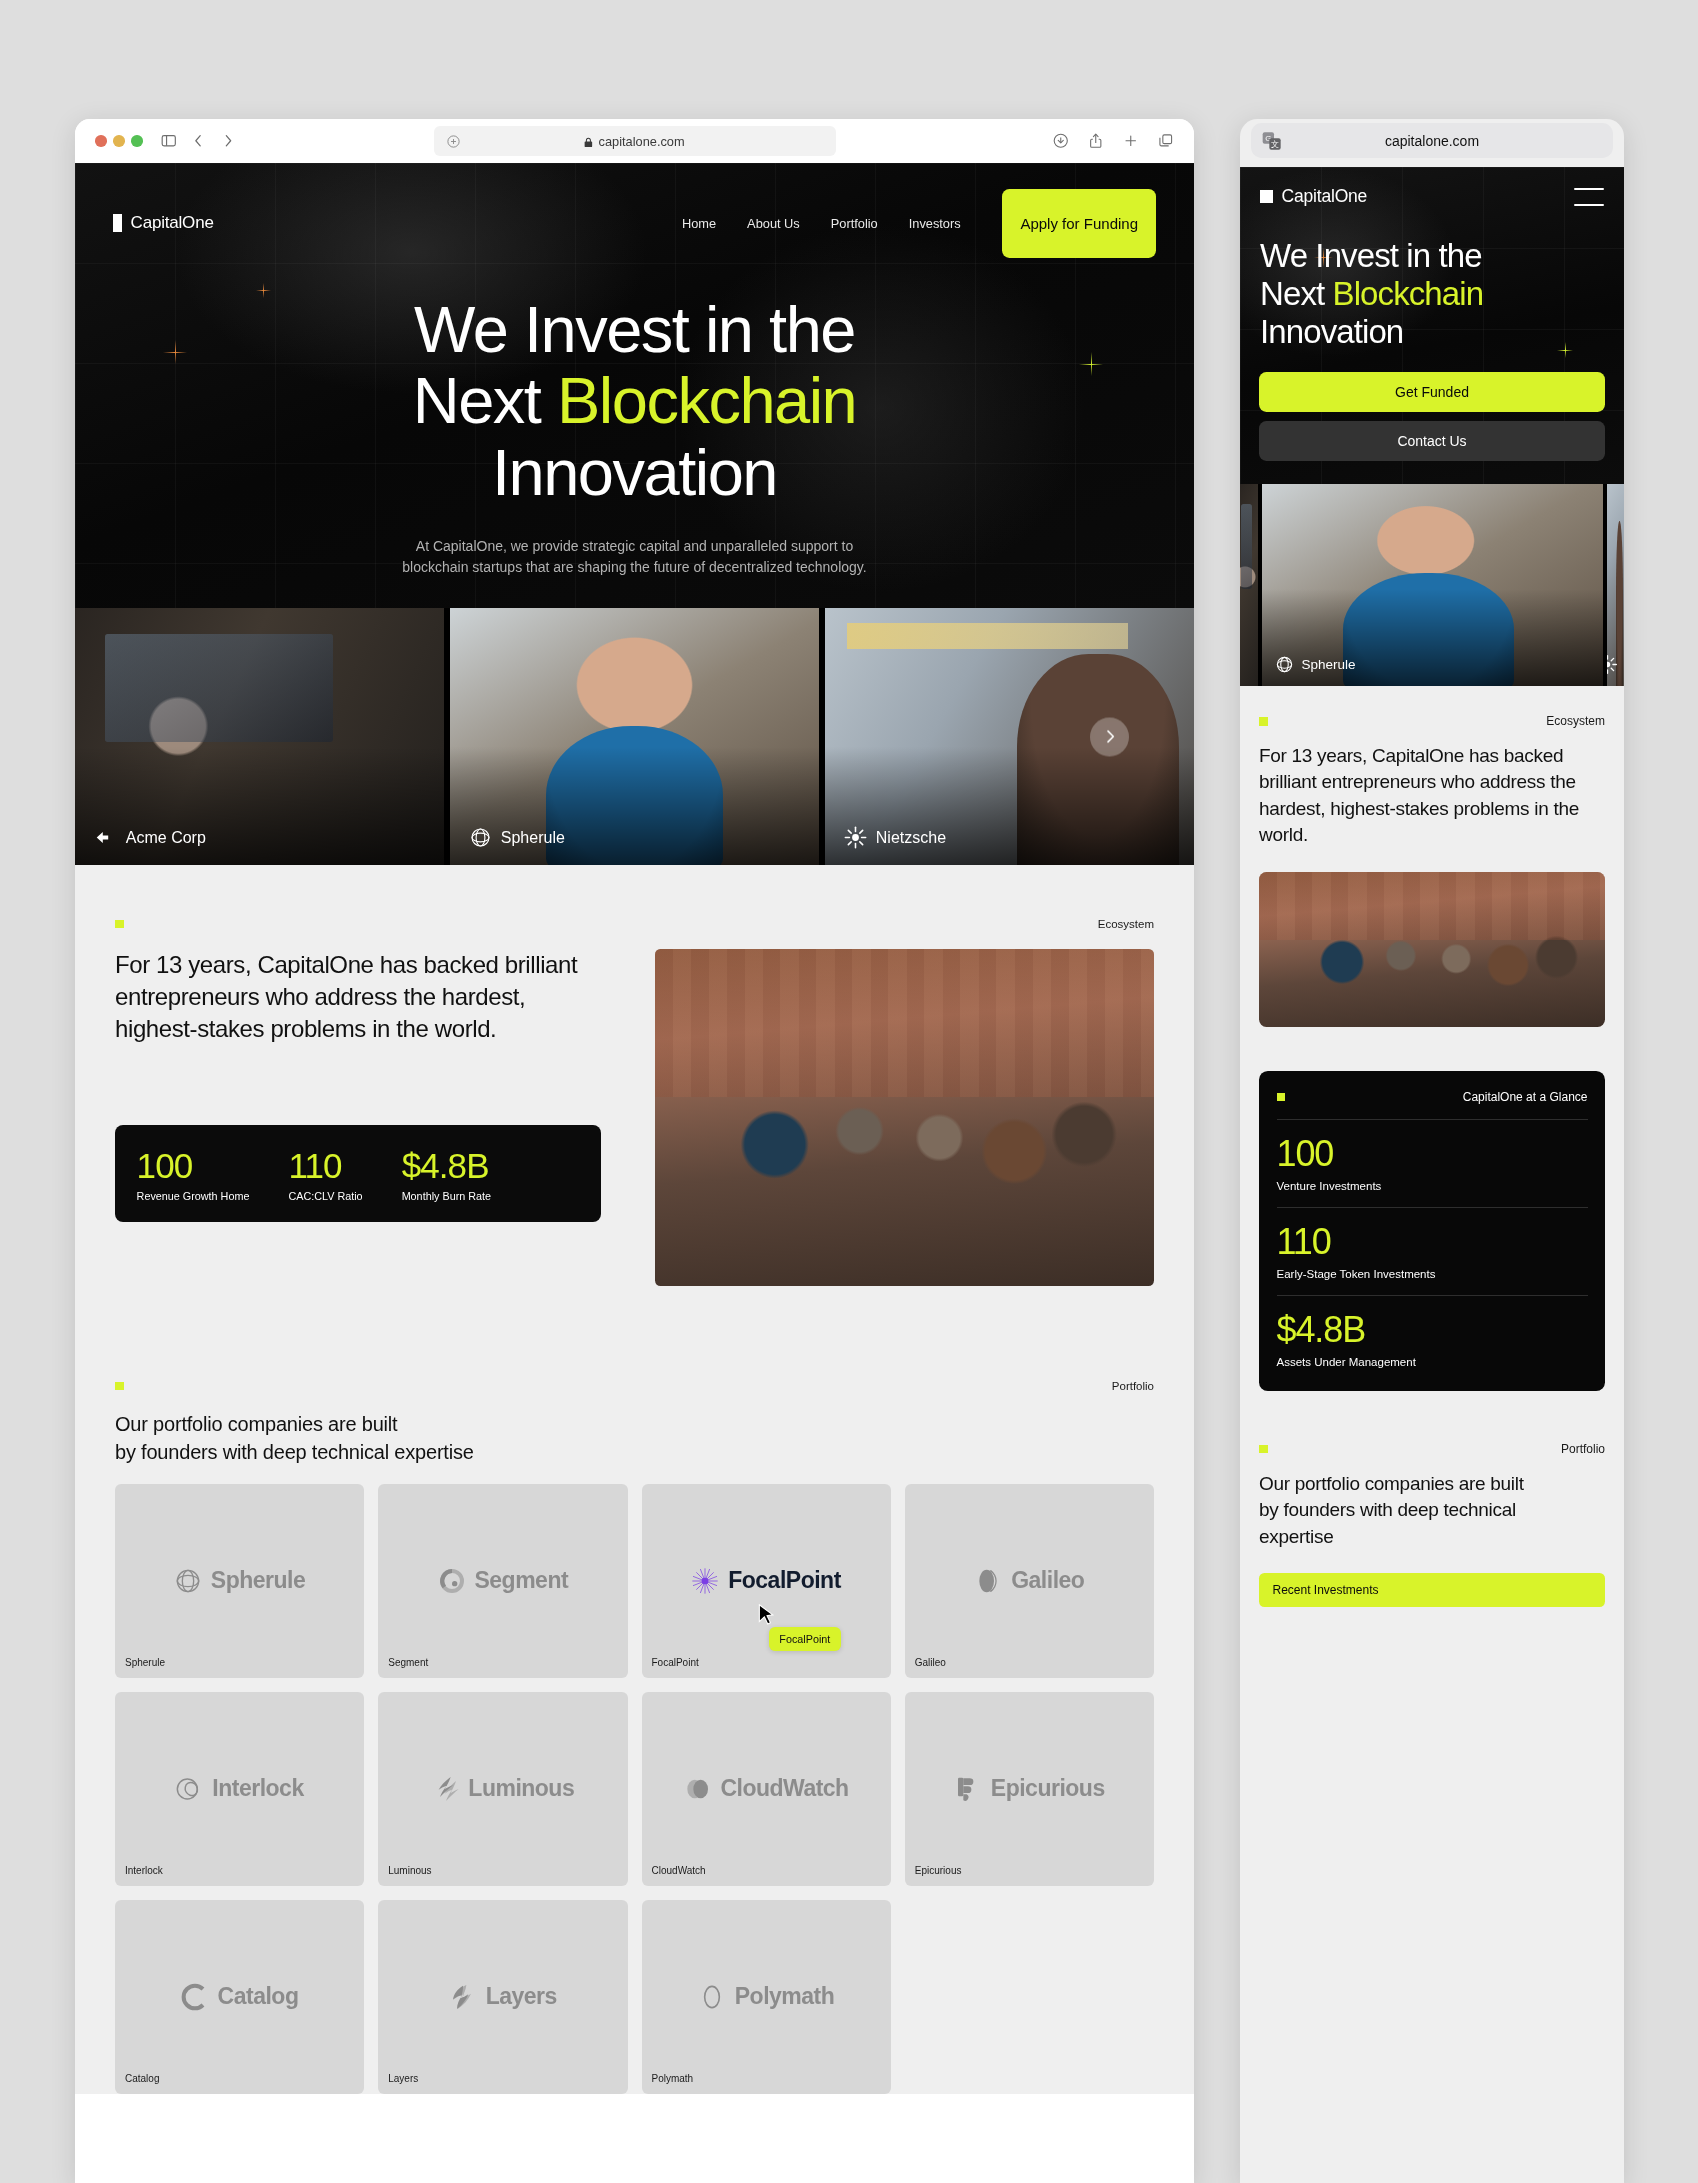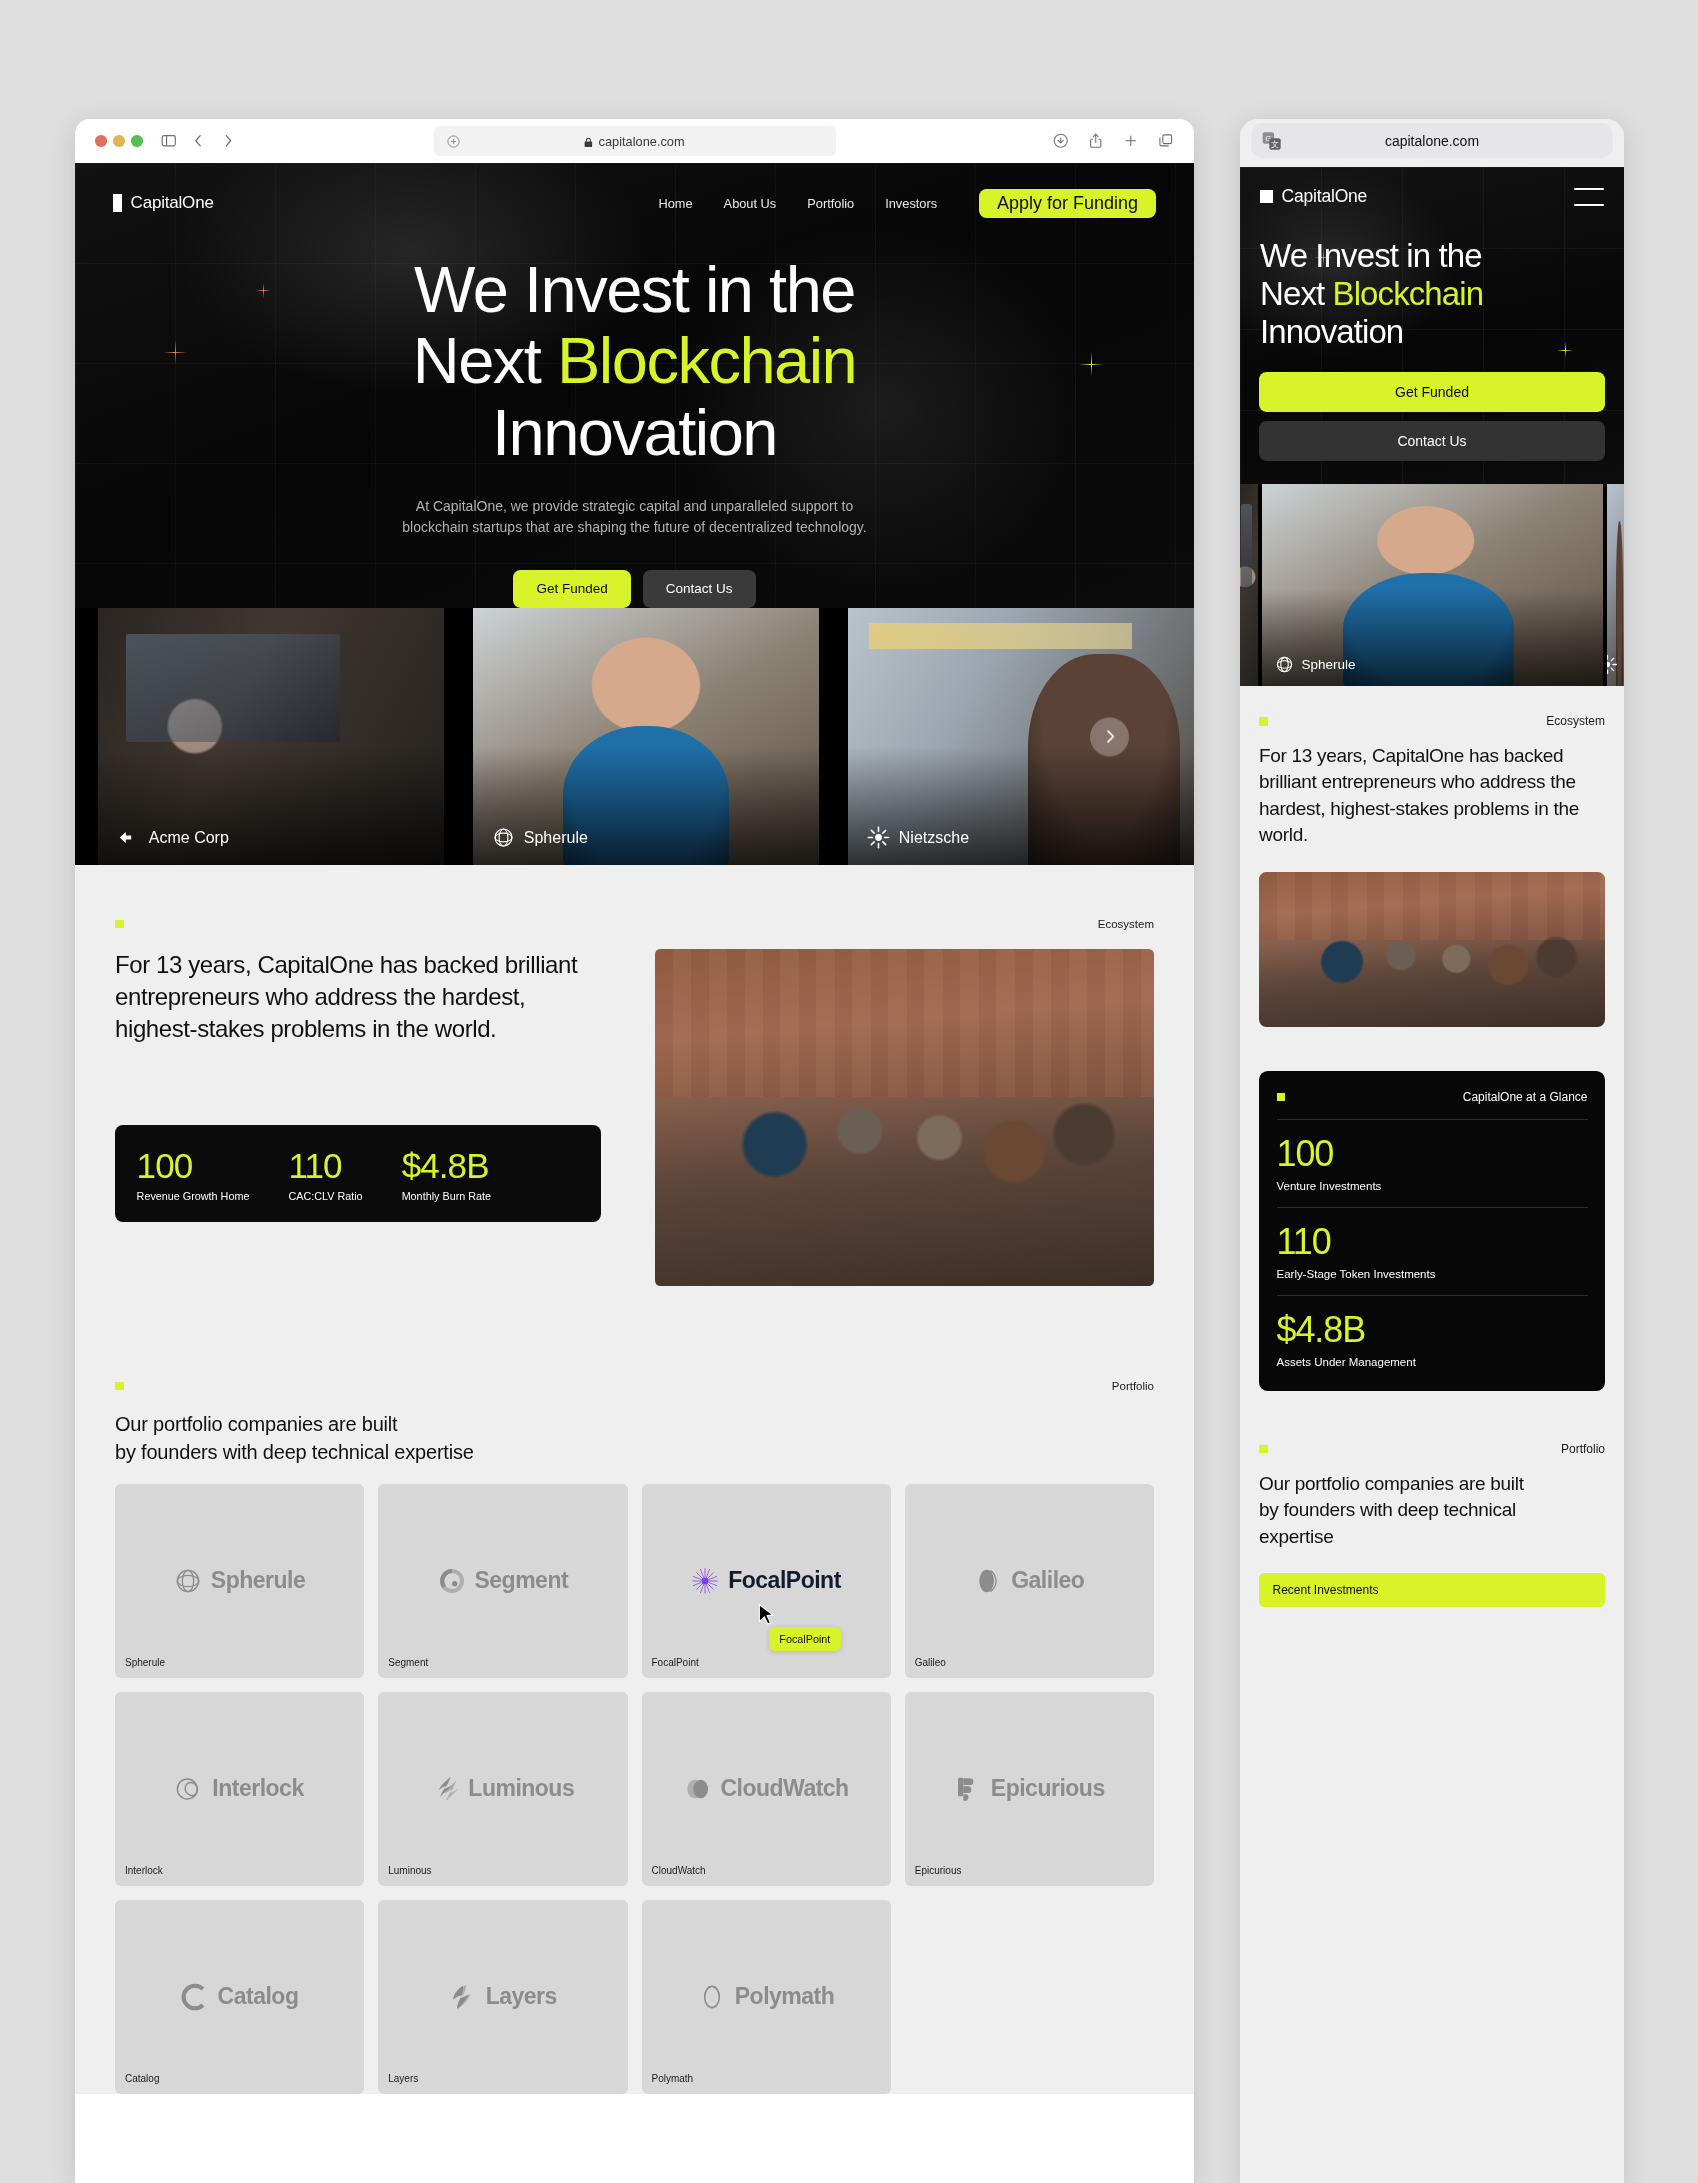--- a/index.html
+++ b/index.html
@@ -89,21 +89,21 @@
     display: flex; align-items: center;
     padding: 25.6px 38px 0 38px;
   }
   .brand { display: flex; align-items: center; gap: 8.8px; }
   .brand-mark { width: 8.8px; height: 17.5px; background: #fff; }
   .brand-name { color: #fff; font-size: 17px; letter-spacing: -0.2px; }
   .navlinks { margin-left: auto; display: flex; align-items: center; gap: 31px; }
   .navlink { color: #e9e9e9; font-size: 12.8px; cursor: pointer; }
   .cta-apply {
     background: #d8f32a; color: #0a0a0a;
-    font-size: 18px; padding: 4px 18px;
+    font-size: 15px; padding: 26px 18px;
     border-radius: 7.4px; border: none; cursor: pointer;
     font-family: inherit; margin-left: 10.8px;
   }
 
   .hero-body { position: relative; z-index: 3; text-align: center; padding-top: 36px; }
   .hero-h1 {
     color: #ffffff;
     font-size: 65px;
     line-height: 1.1;
     font-weight: 400;
@@ -123,21 +123,21 @@
 
   
   .carousel {
     position: relative;
     display: flex; gap: 6px;
     background: #000;
     padding: 0 0 0 0;
     height: 257px;
     overflow: hidden;
   }
-  .cslide { position: relative; flex: 1; overflow: hidden; margin-left: 23px; }
+  .cslide { position: relative; flex: 1; overflow: hidden; }
   .cslide .img { position: absolute; inset: 0; }
   .cslide .shade { position: absolute; inset: 0; background: linear-gradient(to top, rgba(0,0,0,0.72) 0%, rgba(0,0,0,0) 46%); }
   .cslide-label {
     position: absolute; left: 19px; bottom: 16px;
     display: flex; align-items: center; gap: 8.8px;
     color: #fff; font-size: 16px; z-index: 2;
   }
   .cslide-label svg { width: 23px; height: 23px; flex: none; }
   .car-next {
     position: absolute; right: 65px; top: 50%; transform: translateY(-50%);

